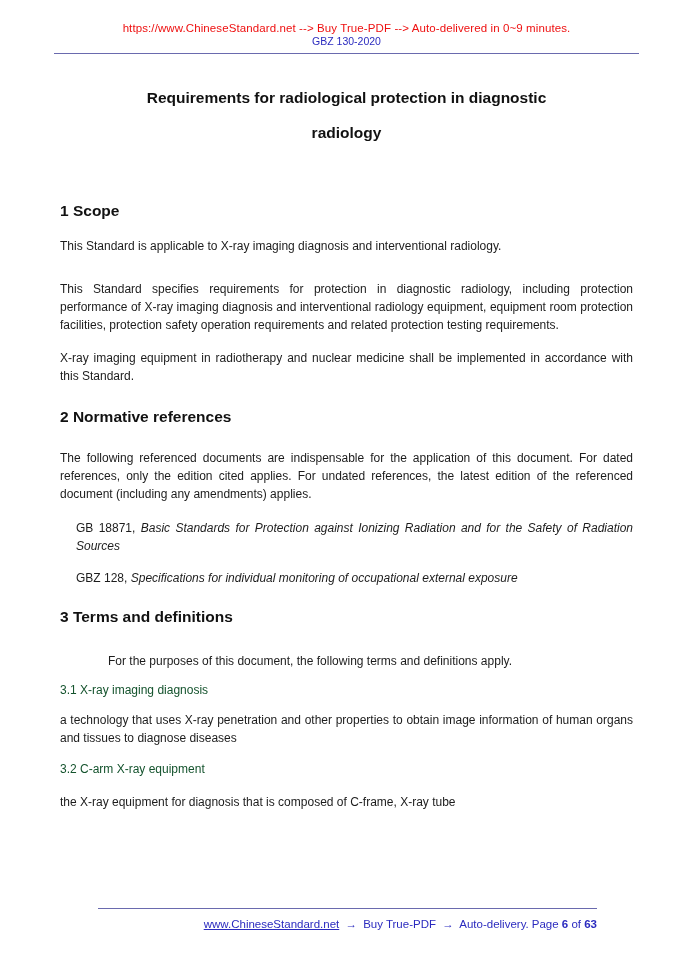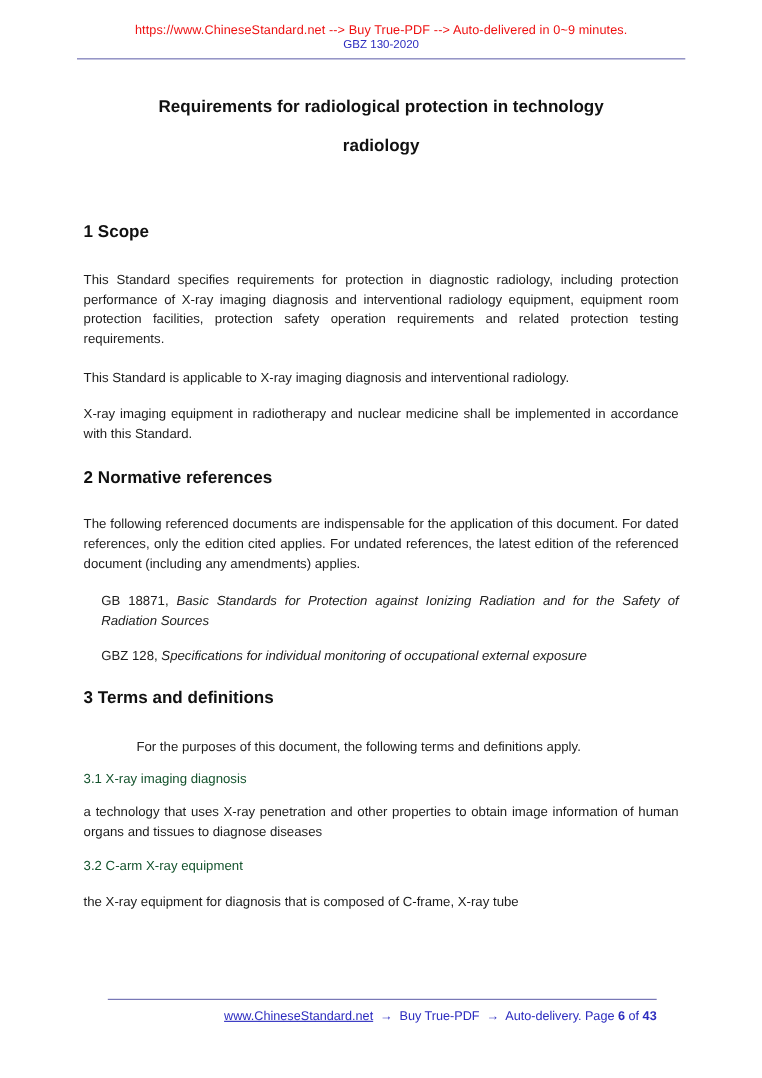--- a/index.html
+++ b/index.html
@@ -5,21 +5,21 @@
   * { box-sizing: border-box; }
   html, body { margin: 0; padding: 0; }
   body {
     width: 693px; height: 980px;
     background: #ffffff;
     color: #1c1c1c;
     font-family: "Liberation Sans", sans-serif;
     position: relative;
     overflow: hidden;
   }
-  .page { position: relative; width: 693px; height: 696px; padding: 22px 76px 0; }
+  .page { position: relative; width: 693px; height: 696px; padding: 22px 60px 0; }
 
   .promo {
     font-size: 11.5px; color: #ee1010; text-align: center;
     letter-spacing: 0.1px; cursor: pointer; white-space: nowrap;
   }
   .doc-code { font-size: 10.5px; color: #2b2bbf; text-align: center; margin-top: 1px; }
   .header-rule { height: 1px; background: #6a6aae; margin: 6px -6px 0; }
 
   .title {
     margin: 26px 0 0; font-size: 15.5px; font-weight: bold;
@@ -67,27 +67,27 @@
 </head>
 <body>
 
 <div class="page">
 
   <div class="promo">https://www.ChineseStandard.net --&gt; Buy True-PDF --&gt; Auto-delivered in 0~9 minutes.</div>
   <div class="doc-code">GBZ 130-2020</div>
   <div class="header-rule"></div>
 
   <h1 class="title">
-    <span>Requirements for radiological protection in technology</span>
+    <span>Requirements for radiological protection in diagnostic</span>
     <span>radiology</span>
   </h1>
 
   <h2 class="sec h-scope">1 Scope</h2>
+  <p class="body p2">This Standard is applicable to X-ray imaging diagnosis and interventional radiology.</p>
   <p class="body p1">This Standard specifies requirements for protection in diagnostic radiology, including protection performance of X-ray imaging diagnosis and interventional radiology equipment, equipment room protection facilities, protection safety operation requirements and related protection testing requirements.</p>
-  <p class="body p2">This Standard is applicable to X-ray imaging diagnosis and interventional radiology.</p>
   <p class="body p3">X-ray imaging equipment in radiotherapy and nuclear medicine shall be implemented in accordance with this Standard.</p>
 
   <h2 class="sec h-norm">2 Normative references</h2>
   <p class="body p4">The following referenced documents are indispensable for the application of this document. For dated references, only the edition cited applies. For undated references, the latest edition of the referenced document (including any amendments) applies.</p>
 
   <p class="body ref ref1">
     <span>GB 18871,</span>
     <span class="italic">Basic Standards for Protection against Ionizing Radiation and for the Safety of Radiation Sources</span>
   </p>
   <p class="body ref ref2">
@@ -109,17 +109,17 @@
       <span class="underline">www.ChineseStandard.net</span>
       <span>→</span>
       <span>Buy True-PDF</span>
       <span>→</span>
       <span>Auto-delivery.</span>
     </div>
     <div class="footer-right">
       <span>Page</span>
       <span class="bold">6</span>
       <span>of</span>
-      <span class="bold">43</span>
+      <span class="bold">63</span>
     </div>
   </div>
 
 </div>
 
 </body></html>

